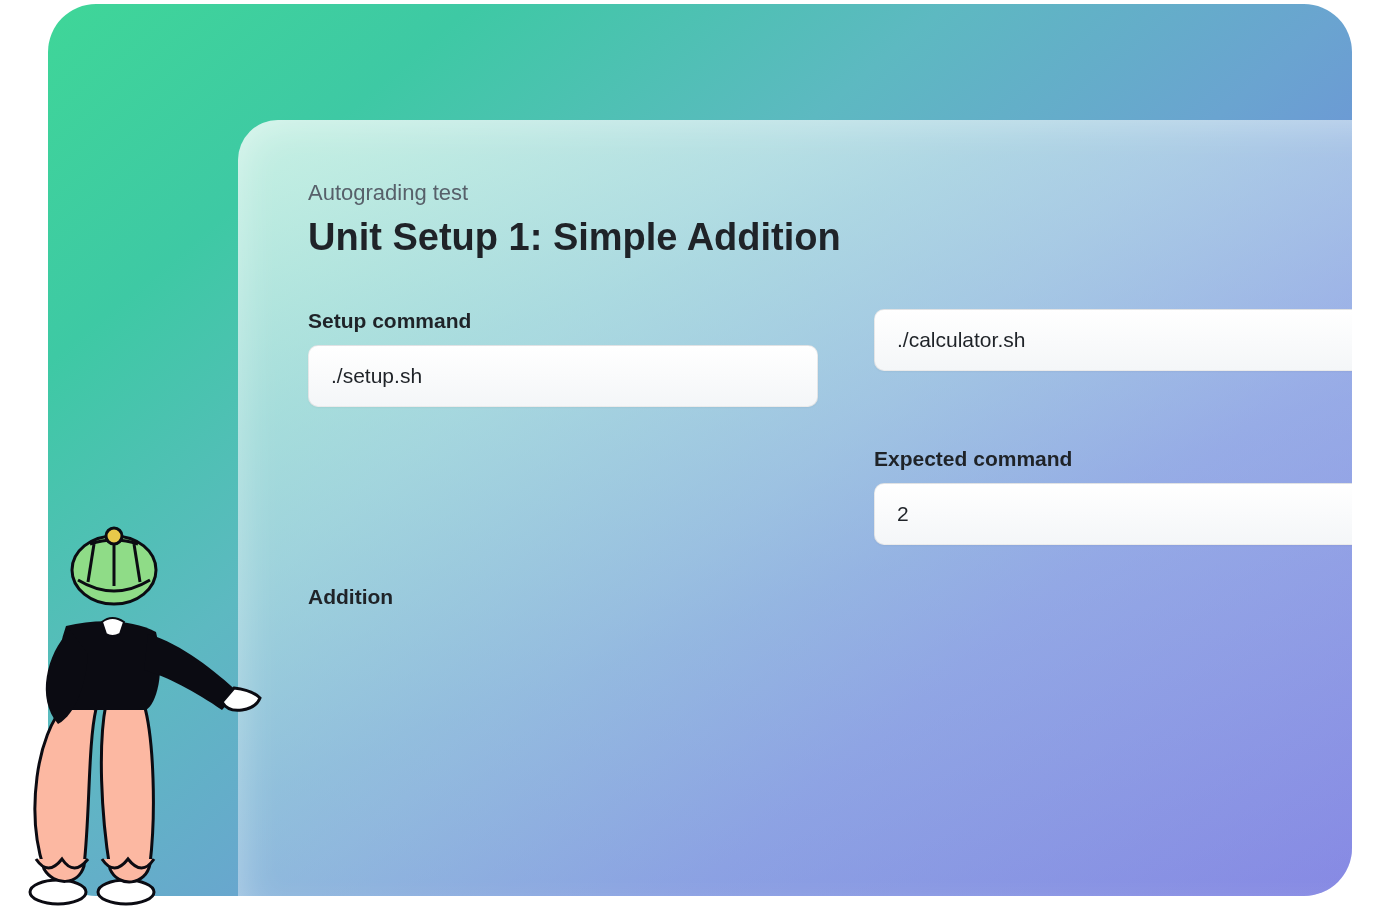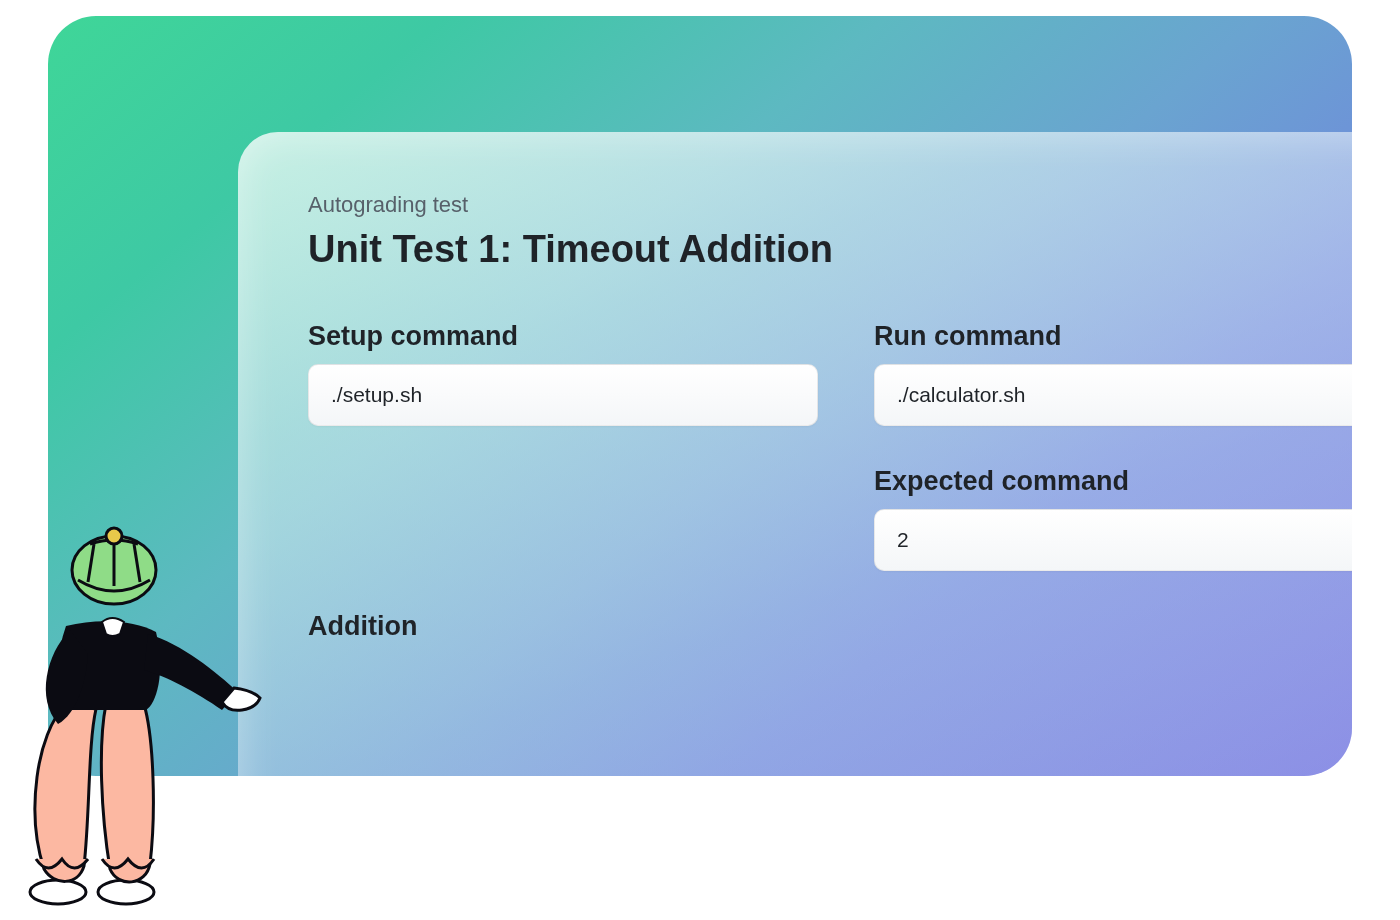--- a/index.html
+++ b/index.html
@@ -15,23 +15,23 @@
   .stage {
     position: relative;
     width: 1400px;
     height: 920px;
   }
 
   
   .outer-card {
     position: absolute;
     left: 48px;
-    top: 16px;
+    top: 4px;
     width: 1304px;
-    height: 760px;
+    height: 892px;
     border-radius: 48px;
     background: linear-gradient(140deg,
         #3fd698 0%,
         #3ec9a4 18%,
         #5db9c1 38%,
         #6aa4d0 55%,
         #6f8adc 72%,
         #7877e2 100%);
     overflow: hidden;
   }
@@ -71,21 +71,21 @@
   }
 
   .form-grid {
     display: grid;
     grid-template-columns: 510px 510px;
     column-gap: 56px;
     row-gap: 40px;
   }
 
   .field-label {
-    font-size: 27px;
+    font-size: 21px;
     font-weight: 600;
     color: #1f2328;
     margin-bottom: 12px;
   }
 
   .field-input {
     width: 100%;
     box-sizing: border-box;
     height: 62px;
     border-radius: 10px;
@@ -113,31 +113,30 @@
 <body>
 
 <div class="stage">
 
   <div class="outer-card">
 
     <div class="inner-panel">
 
       <p class="subtitle">Autograding test</p>
 
-      <h1 class="title">Unit Test 1: Timeout Addition</h1>
+      <h1 class="title">Unit Setup 1: Simple Addition</h1>
 
       <div class="form-grid">
 
         <div>
           <div class="field-label">Setup command</div>
           <div class="field-input">./setup.sh</div>
         </div>
 
         <div>
-          <div class="field-label">Run command</div>
           <div class="field-input">./calculator.sh</div>
         </div>
 
         <div>
         </div>
 
         <div>
           <div class="field-label">Expected command</div>
           <div class="field-input">2</div>
         </div>

